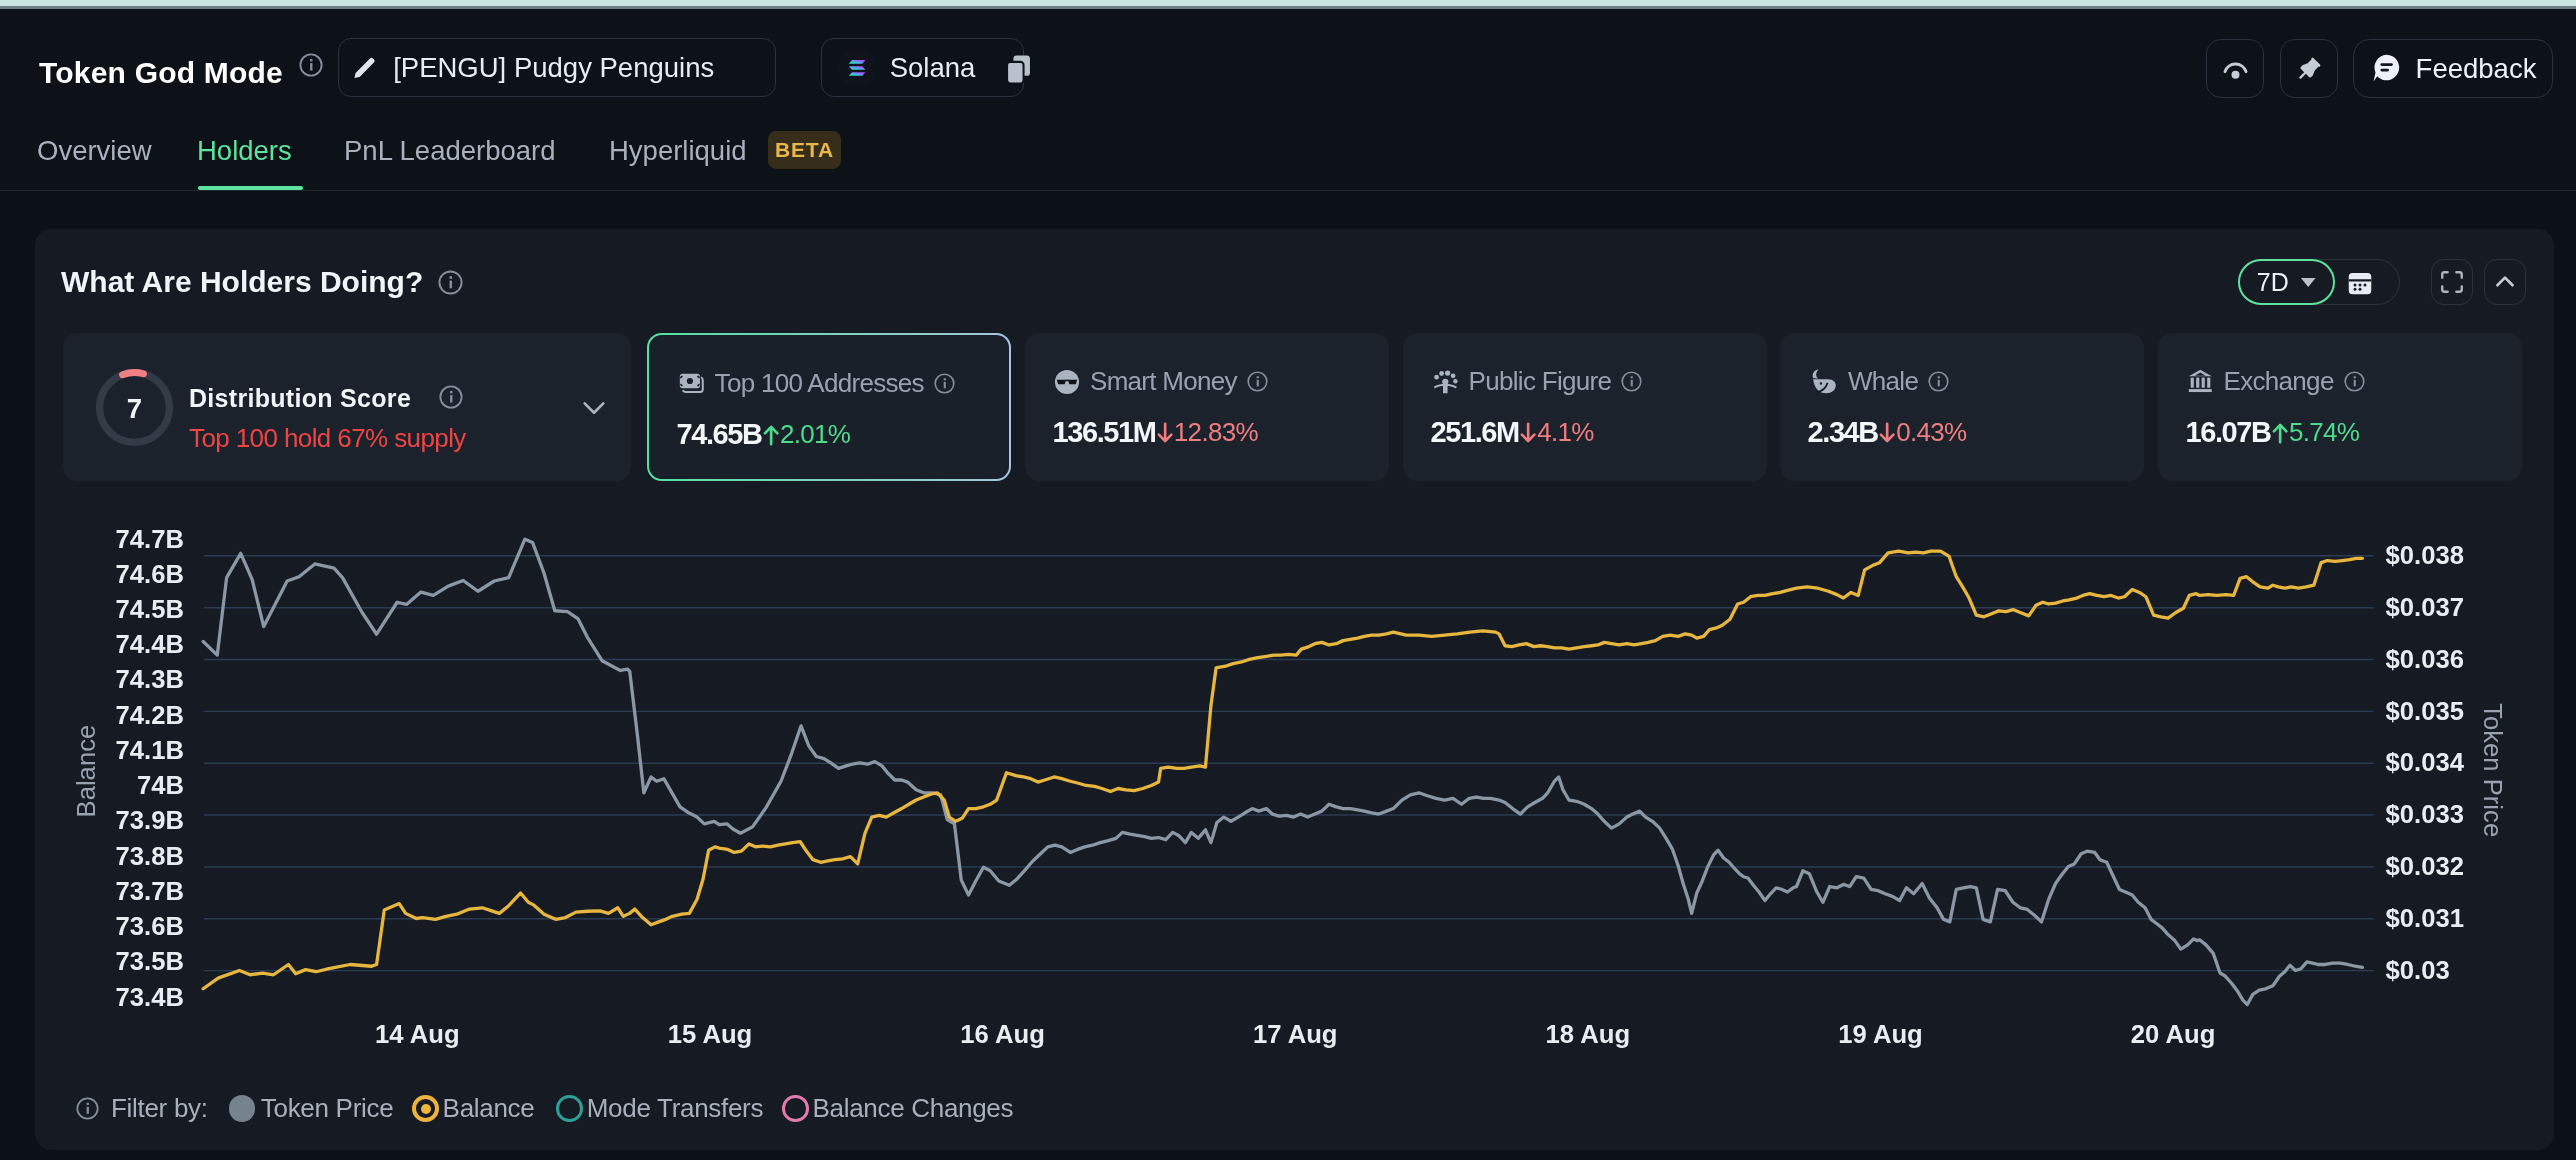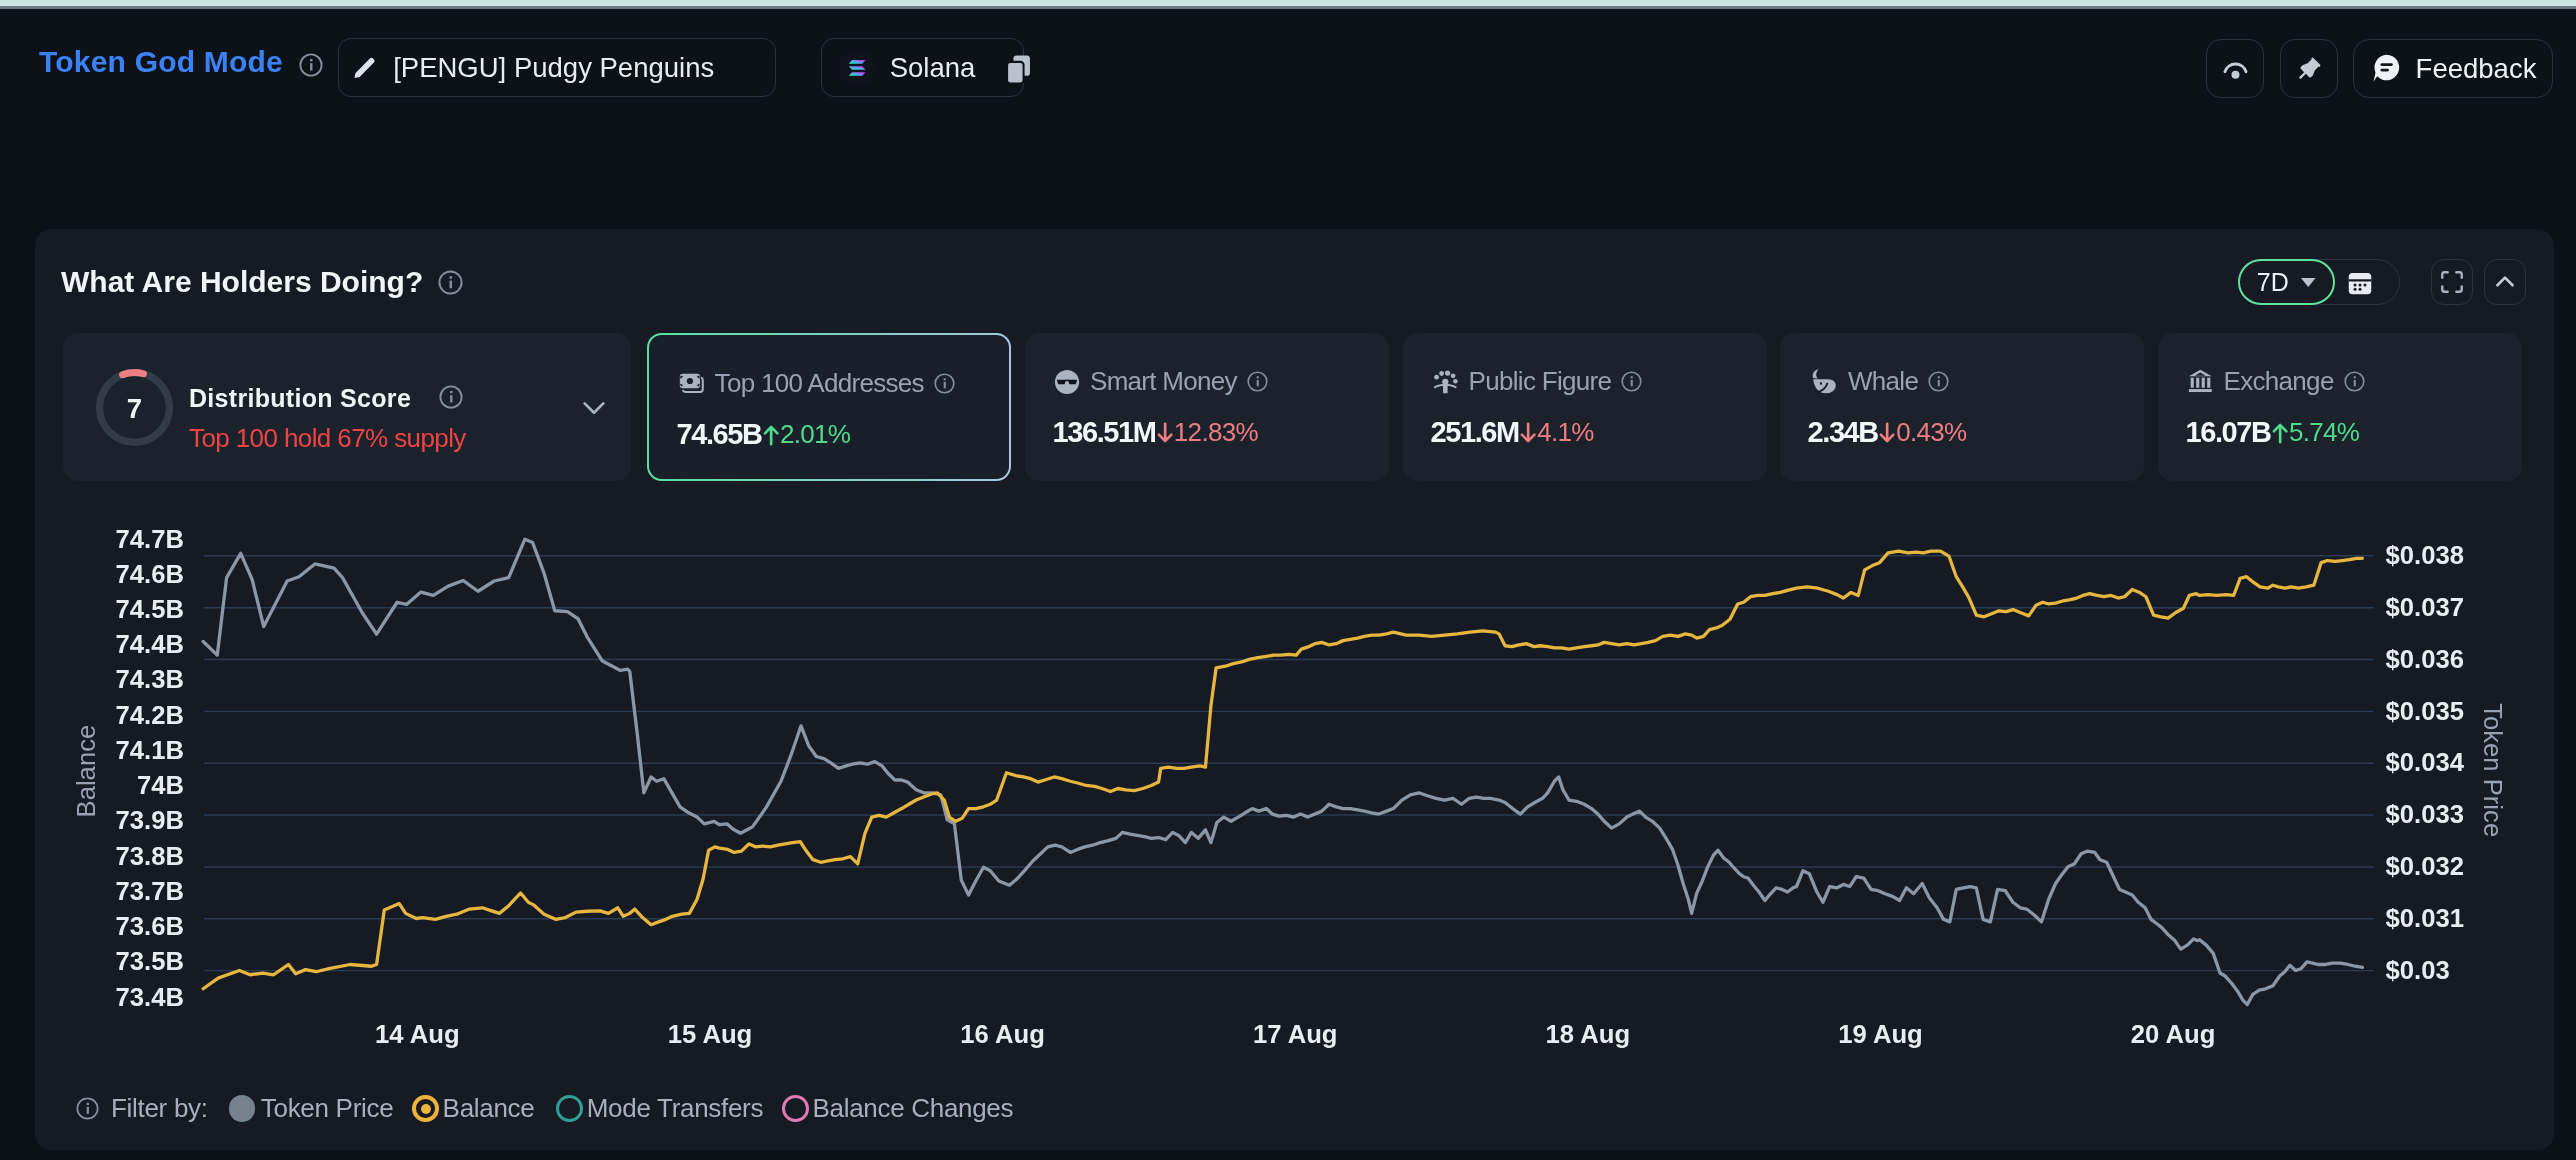--- a/index.html
+++ b/index.html
@@ -4,21 +4,21 @@
 <style>
   * { margin:0; padding:0; box-sizing:border-box; }
   html,body { width:2576px; height:1161px; background:#0c1017; font-family:"Liberation Sans", sans-serif; overflow:hidden; }
   .abs { position:absolute; }
   #page { position:relative; width:2576px; height:1161px; }
   
   #teal { left:0; top:0; width:2576px; height:6.4px; background:#cbe4e1; }
   #tealline { left:0; top:6.4px; width:2576px; height:2.8px; background:#6e7d83; }
   
   #hdr { left:0; top:9.2px; width:2576px; height:98px; background:#0d1118; }
-  #hdr-title { left:39px; top:36px; font-size:30px; font-weight:700; color:#3b82f6; letter-spacing:0.2px; }
+  #hdr-title { left:39px; top:47px; font-size:30px; font-weight:700; color:#ffffff; letter-spacing:0.2px; }
   #hdr-info { left:299px; top:44px; width:24px; height:24px; }
   .pill { border:1.8px solid #2c333e; border-radius:13px; display:flex; align-items:center; color:#e9edf2; font-size:27.5px; }
   #pill1 { left:338px; top:29px; width:438px; height:59px; padding-left:12px; }
   #pill2 { left:791px; top:29px; width:203px; height:59px; padding-left:14.7px;margin-left:30px; }
   .iconbtn { border:1.8px solid #2c333e; border-radius:14.7px; display:flex; align-items:center; justify-content:center; }
   #btn-eye { left:2206px; top:30px; width:58px; height:59px; }
   #btn-pin { left:2280px; top:30px; width:58px; height:59px; }
   #btn-fb { left:2353px; top:30px; width:200px; height:59px; border:1.8px solid #2c333e; border-radius:16.5px; display:flex; align-items:center; justify-content:center; gap:13px; color:#eef1f5; font-size:27.5px; font-weight:500; }
   
   #tabs { left:0; top:107px; width:2576px; height:84px; border-bottom:1.8px solid #20262f; background:#0d1118; }
@@ -74,20 +74,28 @@
     <div id="btn-pin" class="abs iconbtn">
         <svg width="29" height="29" viewBox="0 0 24 24">
           <path d="M15.113 3.21l.094 .083l5.5 5.5a1 1 0 0 1 -1.175 1.59l-3.172 3.171l-1.424 3.797a1 1 0 0 1 -.158 .277l-.07 .08l-1.5 1.5a1 1 0 0 1 -1.32 .082l-.095 -.083l-2.793 -2.792l-3.793 3.792a1 1 0 0 1 -1.497 -1.32l.083 -.094l3.792 -3.793l-2.792 -2.793a1 1 0 0 1 -.083 -1.32l.083 -.094l1.5 -1.5a1 1 0 0 1 .258 -.187l.098 -.042l3.796 -1.425l3.171 -3.17a1 1 0 0 1 1.497 -1.26z" fill="#c4ccd5"></path>
         </svg>
       </div>
     <div id="btn-fb" class="abs"><svg width="33" height="33" viewBox="0 0 24 24">
           <path d="M12 2 a9.3 9.3 0 1 1 -6.8 15.7 L2.6 21.4 4 14.9 A9.3 9.3 0 0 1 12 2z" fill="#eef1f5"></path>
           <rect x="7.6" y="8.2" width="9" height="1.9" rx="0.95" fill="#12161d"></rect>
           <rect x="7.6" y="12.2" width="6.2" height="1.9" rx="0.95" fill="#12161d"></rect>
         </svg>Feedback</div>
+  </div>
+  <div id="tabs" class="abs">
+    <div class="tab" style="left:37px">Overview</div>
+    <div class="tab" style="left:197px;color:#5ee39f;font-weight:500">Holders</div>
+    <div class="tab" style="left:344px">PnL Leaderboard</div>
+    <div class="tab" style="left:609px">Hyperliquid</div>
+    <div class="abs" style="left:768px;top:24px;width:73px;height:38px;background:rgba(203,147,40,0.22);border-radius:8.3px;color:#e8b84b;font-size:21px;font-weight:700;display:flex;align-items:center;justify-content:center;letter-spacing:0.9px">BETA</div>
+    <div class="abs" style="left:198px;top:79px;width:105px;height:3.7px;background:#5ee39f;border-radius:1.8px"></div>
   </div>
   <div id="panel" class="abs">
     <div id="panel-title" class="abs">What Are Holders Doing?</div>
     <svg class="abs" style="left:403px;top:41px" width="25" height="25" viewBox="0 0 26 26">
         <circle cx="13" cy="13" r="11.5" fill="none" stroke="#848e9c" stroke-width="2"></circle>
         <rect x="12" y="11" width="2.6" height="8" fill="#848e9c"></rect>
         <rect x="12" y="6.5" width="2.6" height="2.6" fill="#848e9c"></rect>
       </svg>
 
     <div class="abs" style="left:2203px;top:30px;width:162px;height:46px;border:1.8px solid #2c333e;border-radius:23px"></div>

